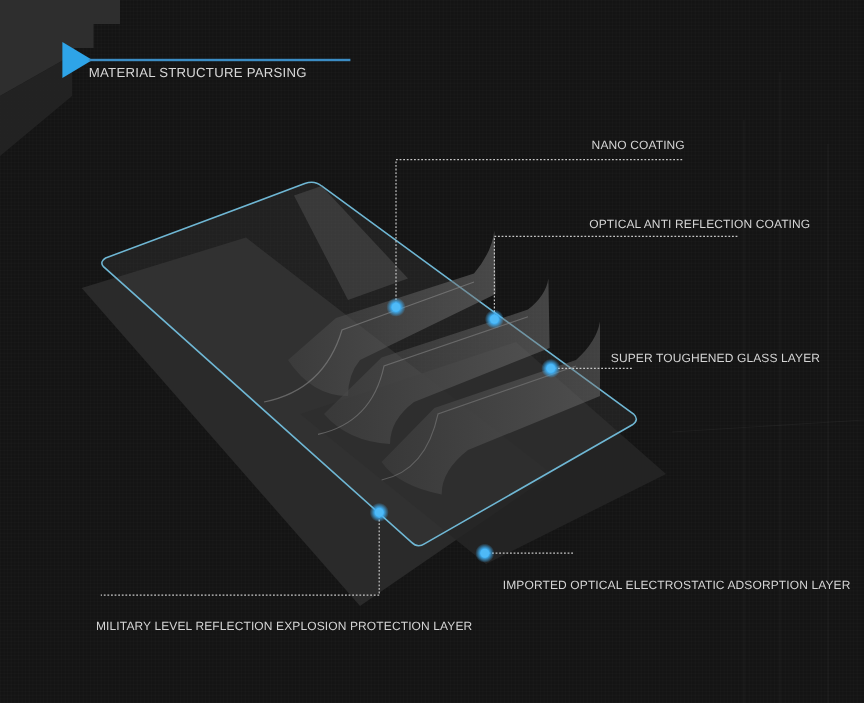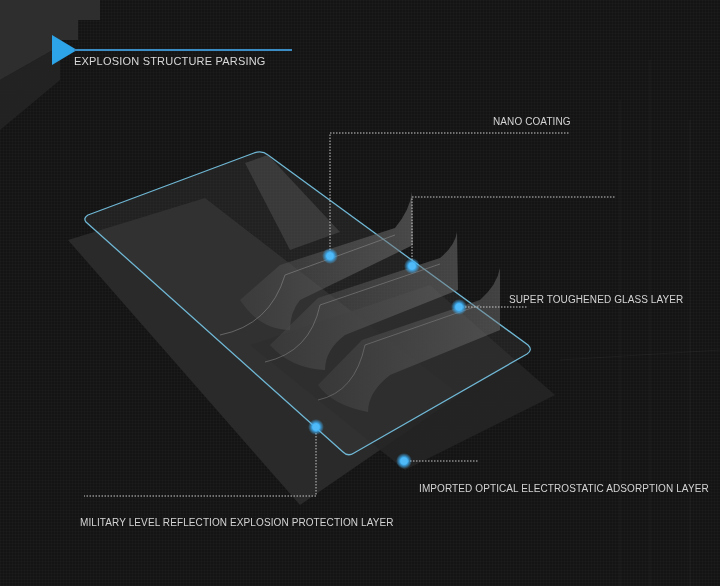--- a/index.html
+++ b/index.html
@@ -106,20 +106,21 @@
       <line x1="620" y1="100" x2="620" y2="586"></line>
       <line x1="650" y1="60" x2="650" y2="586"></line>
       <line x1="690" y1="120" x2="690" y2="586"></line>
       <line x1="560" y1="360" x2="720" y2="350"></line>
     </g>
   </svg>
 
   <div class="header">
     <div class="tri"></div>
     <div class="rule"></div>
-    <div class="title">EXPLOSION STRUCTURE PARSING</div>
+    <div class="title">MATERIAL STRUCTURE PARSING</div>
   </div>
 
   <div class="label" style="left:493px;top:116px;">NANO COATING</div>
+  <div class="label" style="left:491px;top:182px;">OPTICAL ANTI REFLECTION COATING</div>
   <div class="label" style="left:419px;top:483px;">IMPORTED OPTICAL ELECTROSTATIC ADSORPTION LAYER</div>
   <div class="label" style="left:509px;top:294px;">SUPER TOUGHENED GLASS LAYER</div>
   <div class="label" style="left:80px;top:517px;">MILITARY LEVEL REFLECTION EXPLOSION PROTECTION LAYER</div>
 </div>
 
 </body></html>

